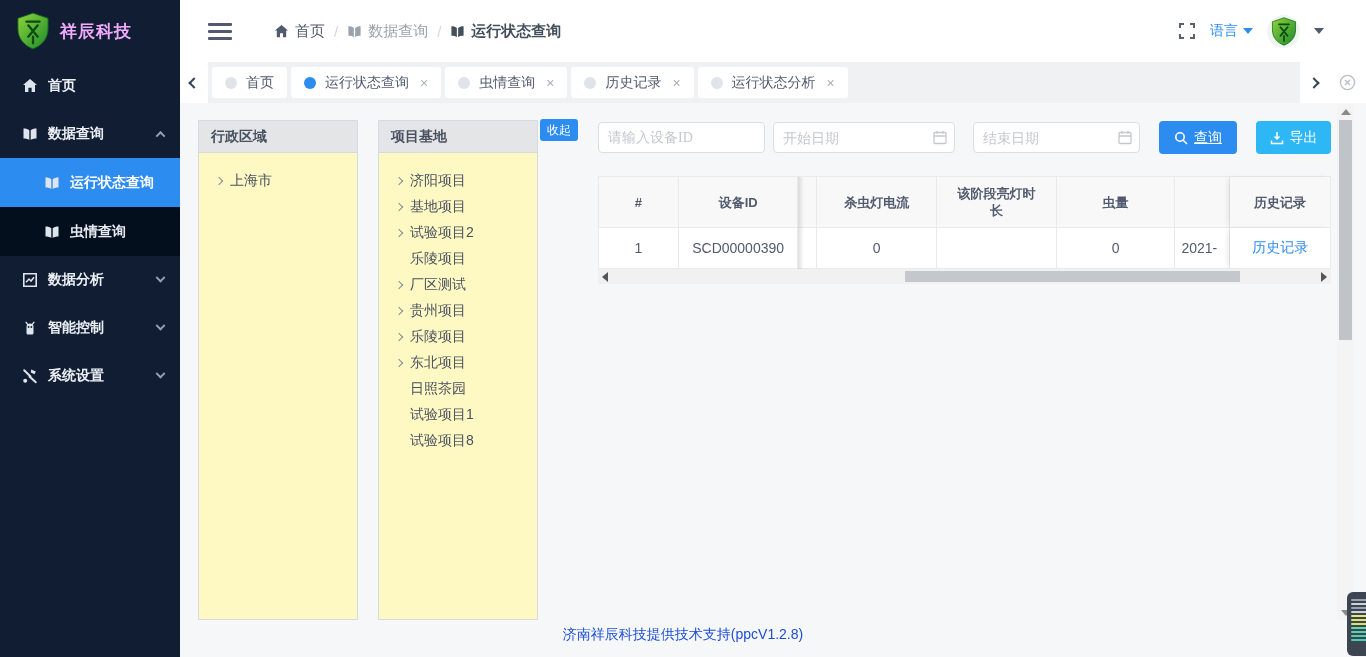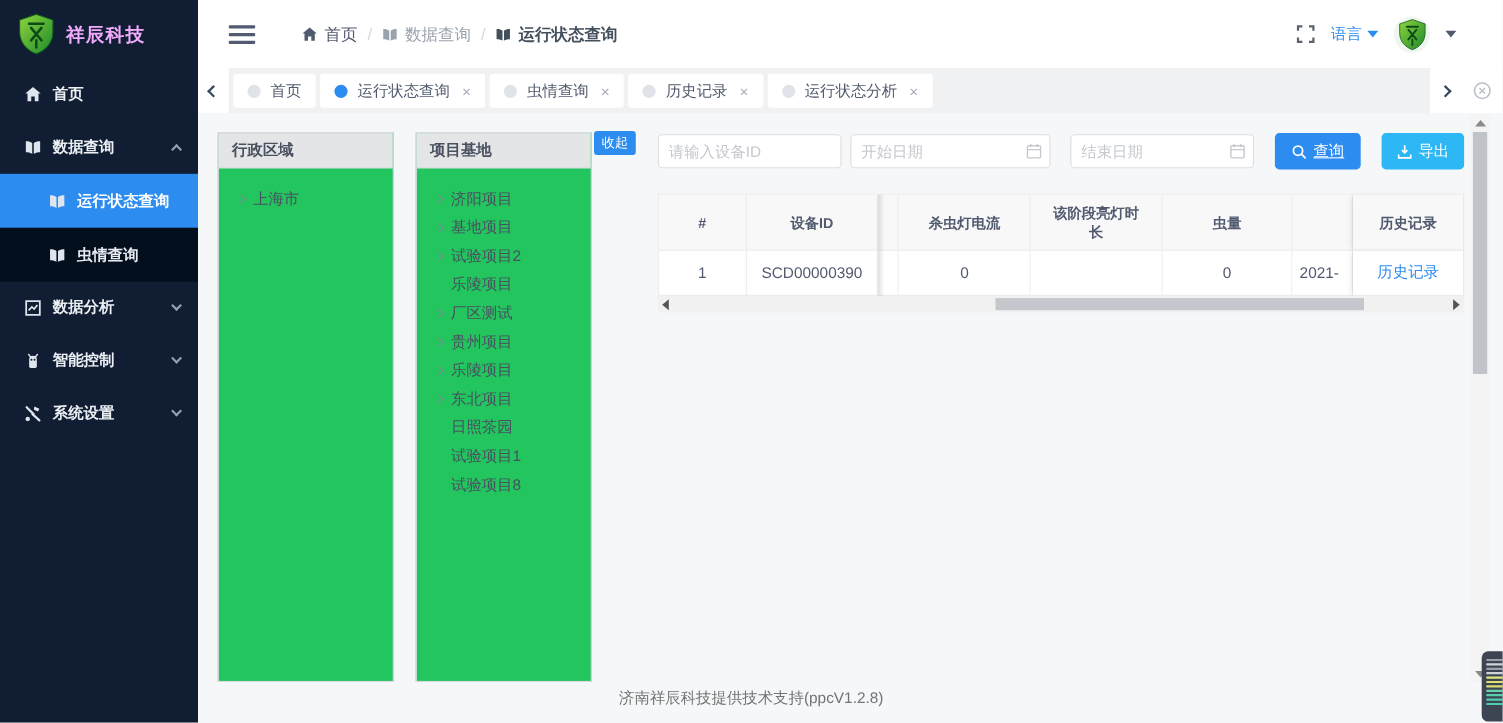--- a/index.html
+++ b/index.html
@@ -49,39 +49,39 @@
   .tabnav.right .chevb { transform:rotate(-45deg); }
   .tab-close-all { position:absolute; right:0; top:0; width:38px; height:41px; background:#fff; display:flex; align-items:center; justify-content:center; cursor:pointer; }
   .tabs-wrap { position:absolute; left:32px; right:70px; top:0; height:41px; display:flex; align-items:center; gap:4px; overflow:hidden; }
   .tab { height:31px; background:#fff; border-radius:3px; display:inline-flex; align-items:center; gap:9px; padding:0 13px; font-size:14px; color:#515a6e; cursor:pointer; white-space:nowrap; }
   .tab .dot { width:12px; height:12px; border-radius:50%; background:#e0e3e8; }
   .tab.active .dot { background:#2d8cf0; }
   .tab .tclose { color:#a9afba; font-size:14px; line-height:1; margin-left:2px; cursor:pointer; }
 
   
   .content { position:absolute; left:180px; top:103px; width:1186px; height:554px; background:#f5f7f9; }
-  .panel { position:absolute; top:17px; width:160px; height:500px; background:#22c55e; border:1px solid #d7dbe0; }
+  .panel { position:absolute; top:17px; width:160px; height:500px; background:#fef9c3; border:1px solid #d7dbe0; }
   .panel.region  { left:18px; }
   .panel.project { left:198px; }
   .panel-header { height:32px; line-height:31px; background:#e4e5e7; border-bottom:1px solid #d7dbe0;
                   color:#495060; font-size:14px; font-weight:bold; padding-left:12px; }
   .tree { padding:15px 4px 0 14px; }
   .tree-item { height:26px; display:flex; align-items:center; gap:5px; font-size:14px; color:#495060; cursor:pointer; }
   .tarrow { width:12px; flex:0 0 12px; display:flex; align-items:center; justify-content:center; }
   .tarrow i { width:6px; height:6px; border-right:1.6px solid #828a96; border-bottom:1.6px solid #828a96; transform:rotate(-45deg); }
   .collapse-btn { position:absolute; left:360px; top:16px; width:38px; height:22px; background:#2d8cf0; color:#fff;
                   font-size:12px; border:none; border-radius:3px; cursor:pointer; }
 
   .inp-wrap { position:absolute; top:19px; height:31px; }
   .inp-wrap input { width:100%; height:31px; border:1px solid #dcdee2; border-radius:4px; padding:0 26px 0 9px;
                     font-size:14px; color:#515a6e; background:#fff; outline:none; font-family:inherit; }
   .inp-wrap input::placeholder { color:#c5c8ce; }
   .inp-wrap.plain input { padding-right:9px; }
   .cal-icon { position:absolute; right:8px; top:8px; width:14px; height:15px; color:#c5c8ce; pointer-events:none; }
-  .dev  { left:418px; width:167px; }
+  .dev  { left:418px; width:167px;font-family:Liberation Serif, serif; }
   .sdt  { left:593px; width:182px; }
   .edt  { left:793px; width:167px; }
   .btn { position:absolute; top:18px; height:33px; border:none; border-radius:4px; color:#fff; font-size:14px;
          display:flex; align-items:center; justify-content:center; gap:6px; cursor:pointer; font-family:inherit; }
   .btn.search { left:979px; width:78px; background:#2d8cf0;text-decoration:underline; }
   .btn.export { left:1076px; width:75px; background:#2db7f5; }
   .bicon { width:14px; height:14px; }
 
   
   .table { position:absolute; left:418px; top:73px; width:733px; background:#fff; border:1px solid #e8eaec; border-bottom:none; }
@@ -99,21 +99,21 @@
   .fixshadow { position:absolute; left:199px; top:0; width:6px; height:93px; background:linear-gradient(to right, rgba(0,0,0,.12), rgba(0,0,0,0)); pointer-events:none; }
   .hist-link { color:#2d8cf0; cursor:pointer; }
 
   .hscroll { position:absolute; left:418px; top:166px; width:733px; height:15px; background:#f1f1f1; }
   .harrow { position:absolute; top:0; width:14px; height:15px; display:flex; align-items:center; justify-content:center; cursor:pointer; }
   .harrow.l { left:0; } .harrow.r { right:0; }
   .tri-l { width:0; height:0; border-top:5px solid transparent; border-bottom:5px solid transparent; border-right:6px solid #555; }
   .tri-r { width:0; height:0; border-top:5px solid transparent; border-bottom:5px solid transparent; border-left:6px solid #555; }
   .hthumb { position:absolute; left:307px; top:2px; width:335px; height:11px; background:#c4c7cc; cursor:grab; }
 
-  .footer { position:absolute; left:0; top:626px; width:1366px; text-align:center; color:#737373; font-size:14px; }
+  .footer { position:absolute; left:0; top:626px; width:1366px; text-align:center; color:#1d4ed8; font-size:14px; }
 
   
   .vscroll { position:absolute; left:1337px; top:104px; width:17px; height:516px; background:#f4f4f5; z-index:6; }
   .varrow { position:absolute; left:0; width:17px; height:15px; display:flex; align-items:center; justify-content:center; cursor:pointer; }
   .varrow.up { top:0; } .varrow.dn { bottom:0; }
   .tri-u { width:0; height:0; border-left:5px solid transparent; border-right:5px solid transparent; border-bottom:6px solid #8a8a8a; }
   .tri-d { width:0; height:0; border-left:5px solid transparent; border-right:5px solid transparent; border-top:6px solid #8a8a8a; }
   .vthumb { position:absolute; left:2px; top:16px; width:13px; height:220px; background:#c0c3c8; cursor:grab; }
 
   

